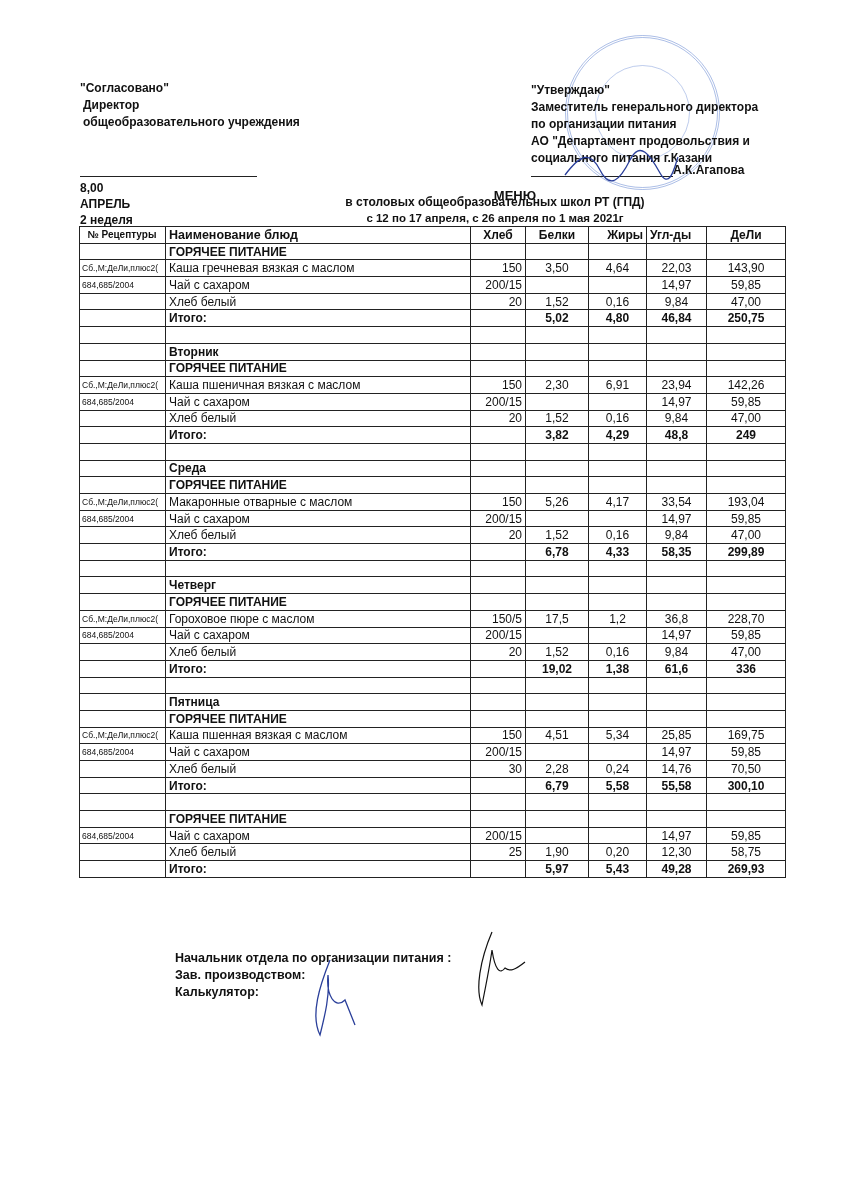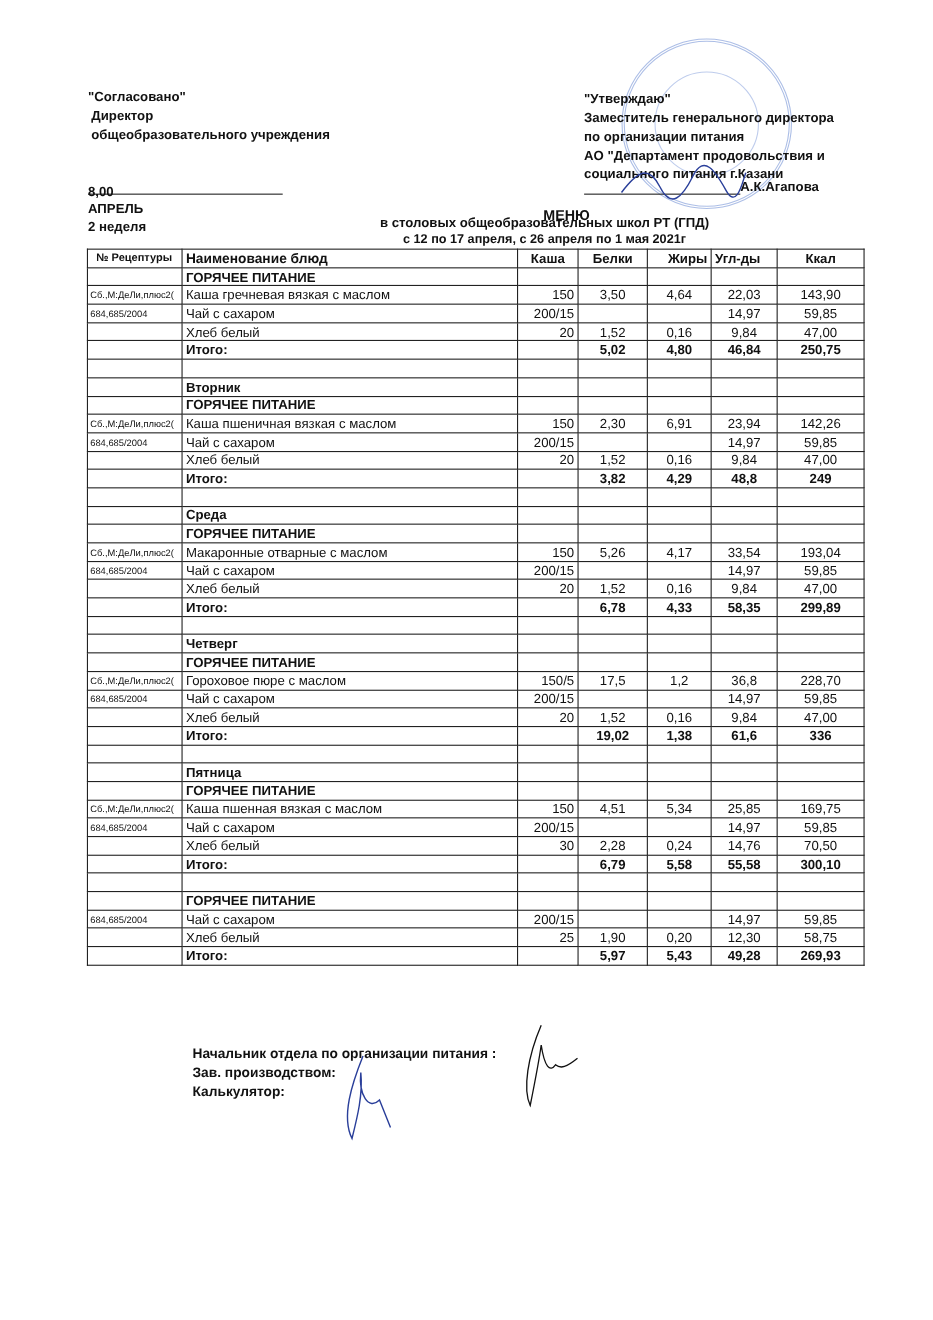--- a/index.html
+++ b/index.html
@@ -9,21 +9,21 @@
   .b { font-weight:bold; }
   .hdr-left { left:80px; top:80px; font-size:12px; font-weight:bold; line-height:17px; }
   .hdr-left div:nth-child(n+2) { padding-left:3px; }
   .hdr-right { left:531px; top:82px; font-size:12px; font-weight:bold; line-height:17px; }
   .sign-line { border-bottom:1px solid #222; }
   .stamp { left:565px; top:35px; width:155px; height:155px; border-radius:50%;
            border:3px double rgba(70,110,200,0.45); box-sizing:border-box; }
   .stamp-inner { left:595px; top:65px; width:95px; height:95px; border-radius:50%;
            border:1px solid rgba(70,110,200,0.35); box-sizing:border-box; }
   .sig { color:#2a3f9a; }
-  .meta-left { left:80px; top:166px; font-size:12px; font-weight:bold; line-height:16px; }
+  .meta-left { left:80px; top:180px; font-size:12px; font-weight:bold; line-height:16px; }
   .title { left:300px; width:390px; text-align:center; font-weight:bold; font-size:12px; }
   table.menu { position:absolute; left:79px; top:226px; border-collapse:collapse;
                font-size:12px; table-layout:fixed;border-radius:26px; }
   table.menu td, table.menu th { border:1px solid #222; height:15.7px; padding:0 3px;
                white-space:nowrap; overflow:hidden; }
   table.menu th { font-weight:bold; font-size:12px; }
   .rc { font-size:8.5px; padding-left:2px !important; }
   .num { text-align:right; }
   .ctr { text-align:center; }
   .footer { left:175px; top:950px; font-size:12.5px; font-weight:bold; line-height:17px; }
@@ -71,25 +71,25 @@
       <col style="width:55px">
     <col style="width:63px">
       <col style="width:58px">
       <col style="width:60px">
       <col style="width:79px">
   </colgroup>
   <thead>
     <tr>
       <th class="rc" style="font-size:10px;">№ Рецептуры</th>
       <th style="text-align:left; font-size:12.5px;">Наименование блюд</th>
-      <th class="ctr">Каша</th>
+      <th class="ctr">Хлеб</th>
       <th class="ctr">Белки</th>
       <th class="num">Жиры</th>
       <th style="text-align:left;">Угл-ды</th>
-      <th class="ctr">Ккал</th>
+      <th class="ctr">ДеЛи</th>
     </tr>
   </thead>
   <tbody id="tbody">
       <tr>
         <td></td>
         <td class="b">ГОРЯЧЕЕ ПИТАНИЕ</td>
         <td></td>
         <td></td>
         <td></td>
         <td></td>

